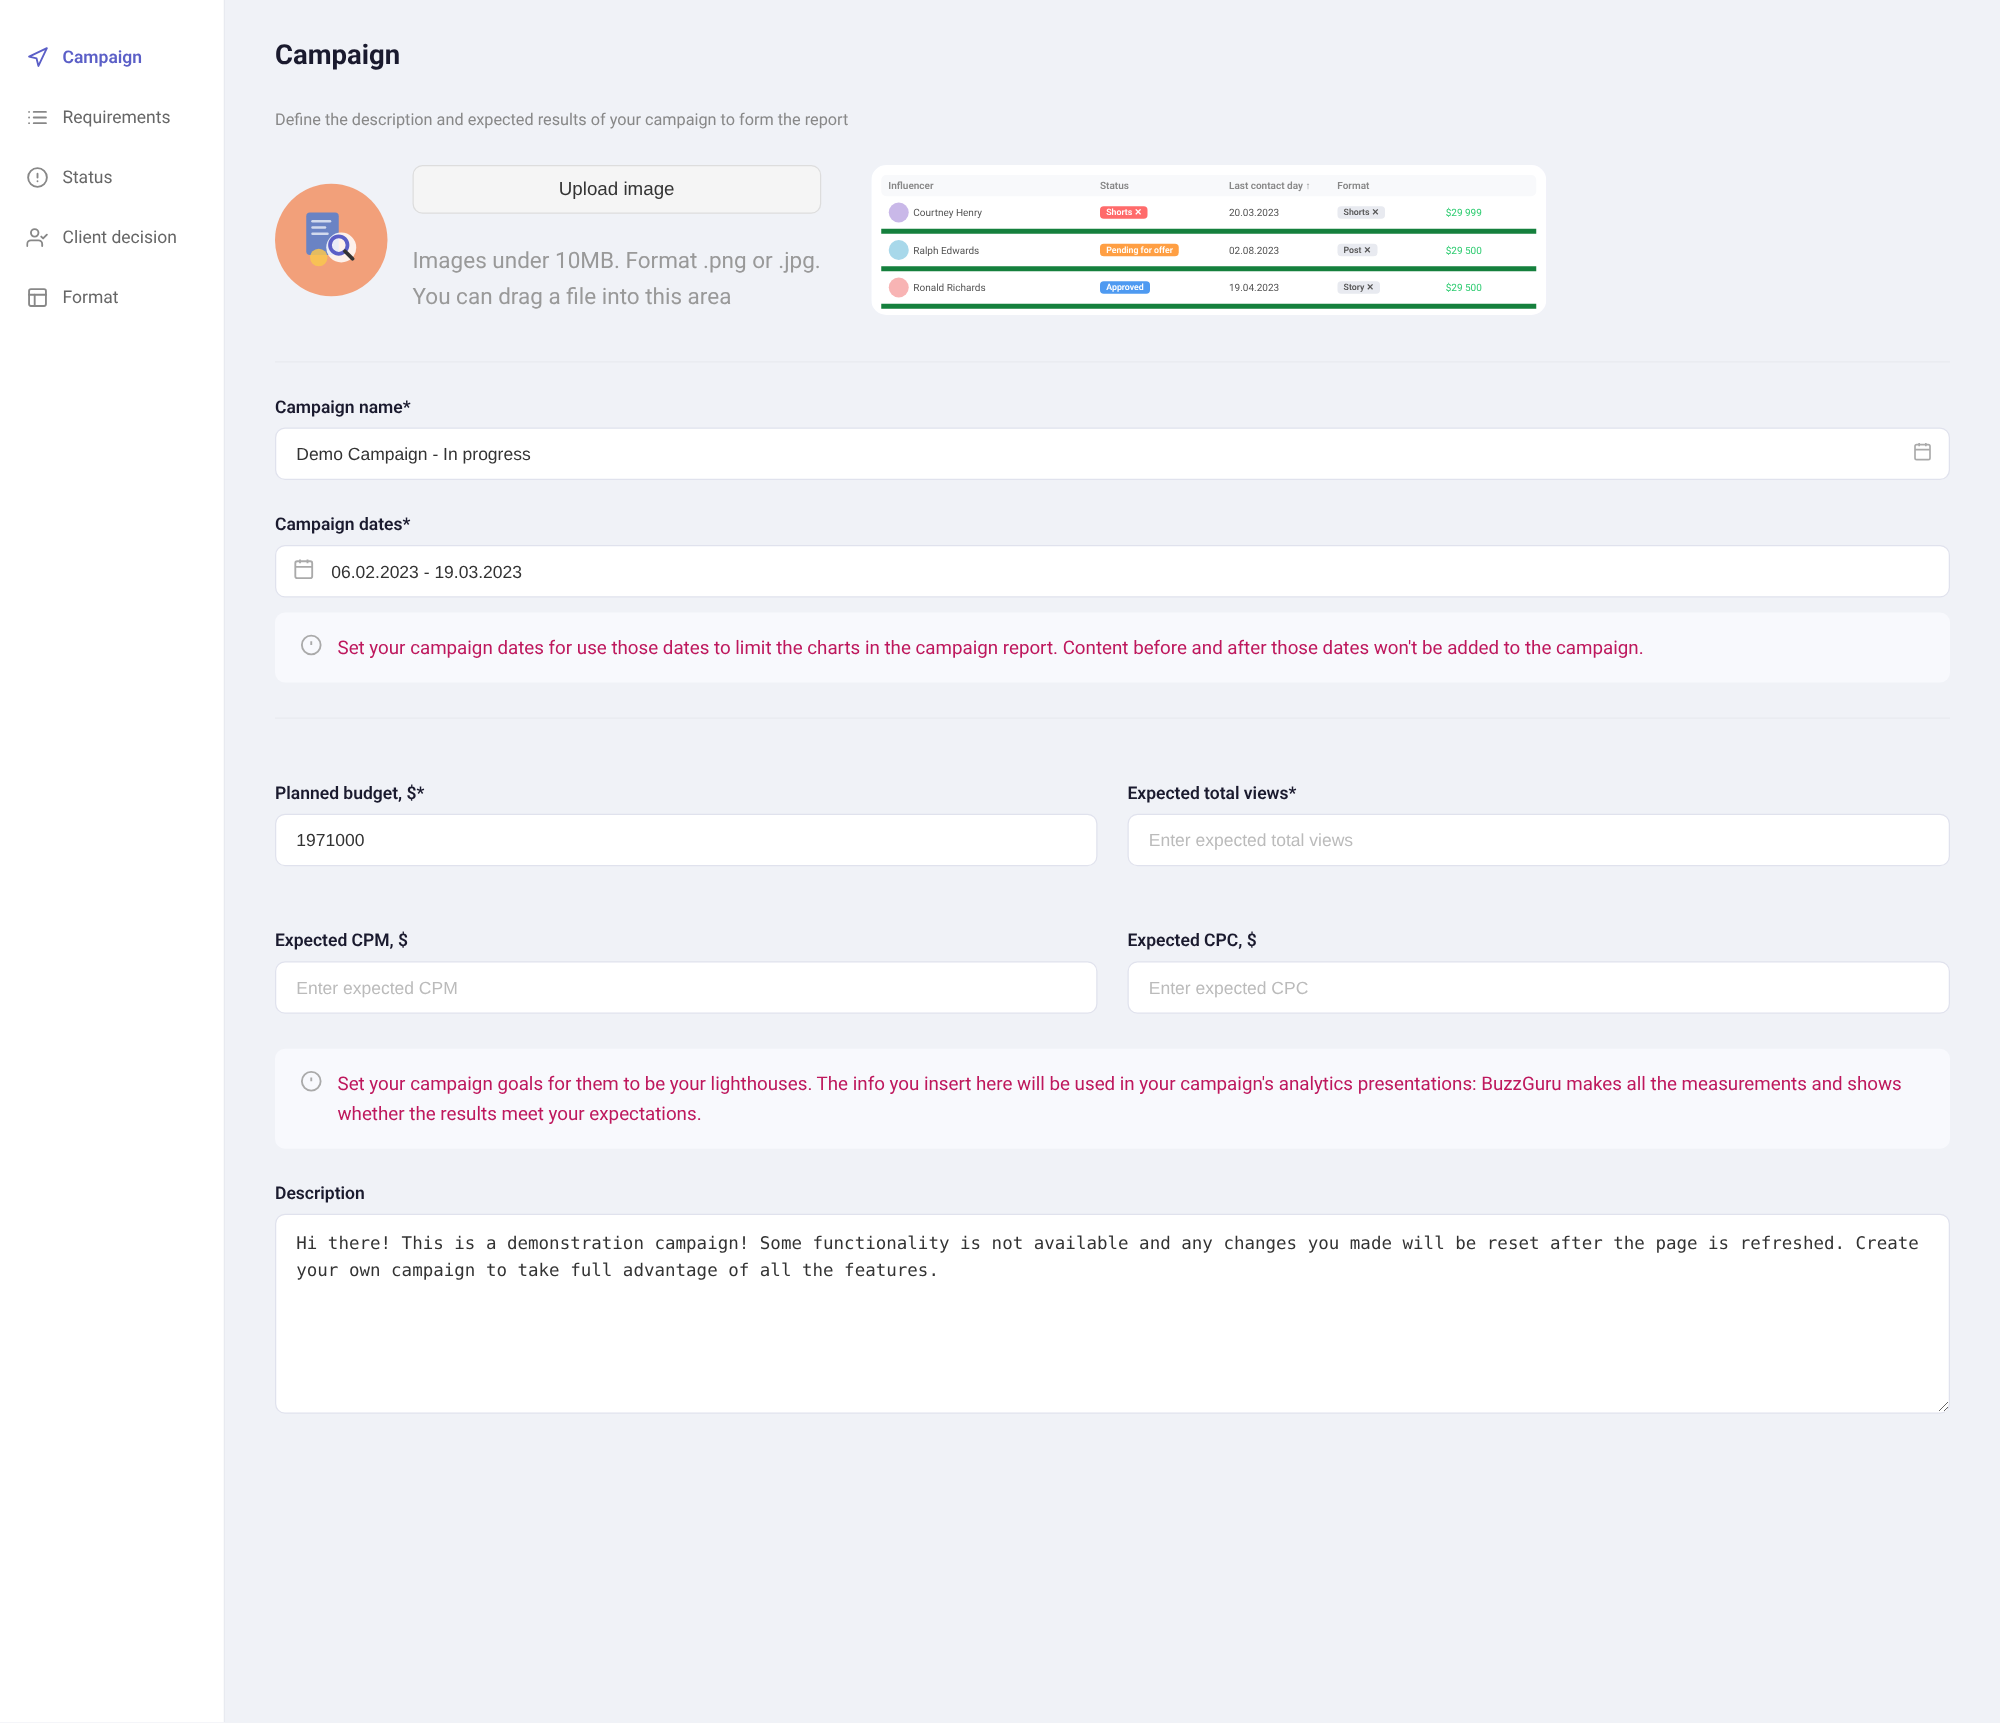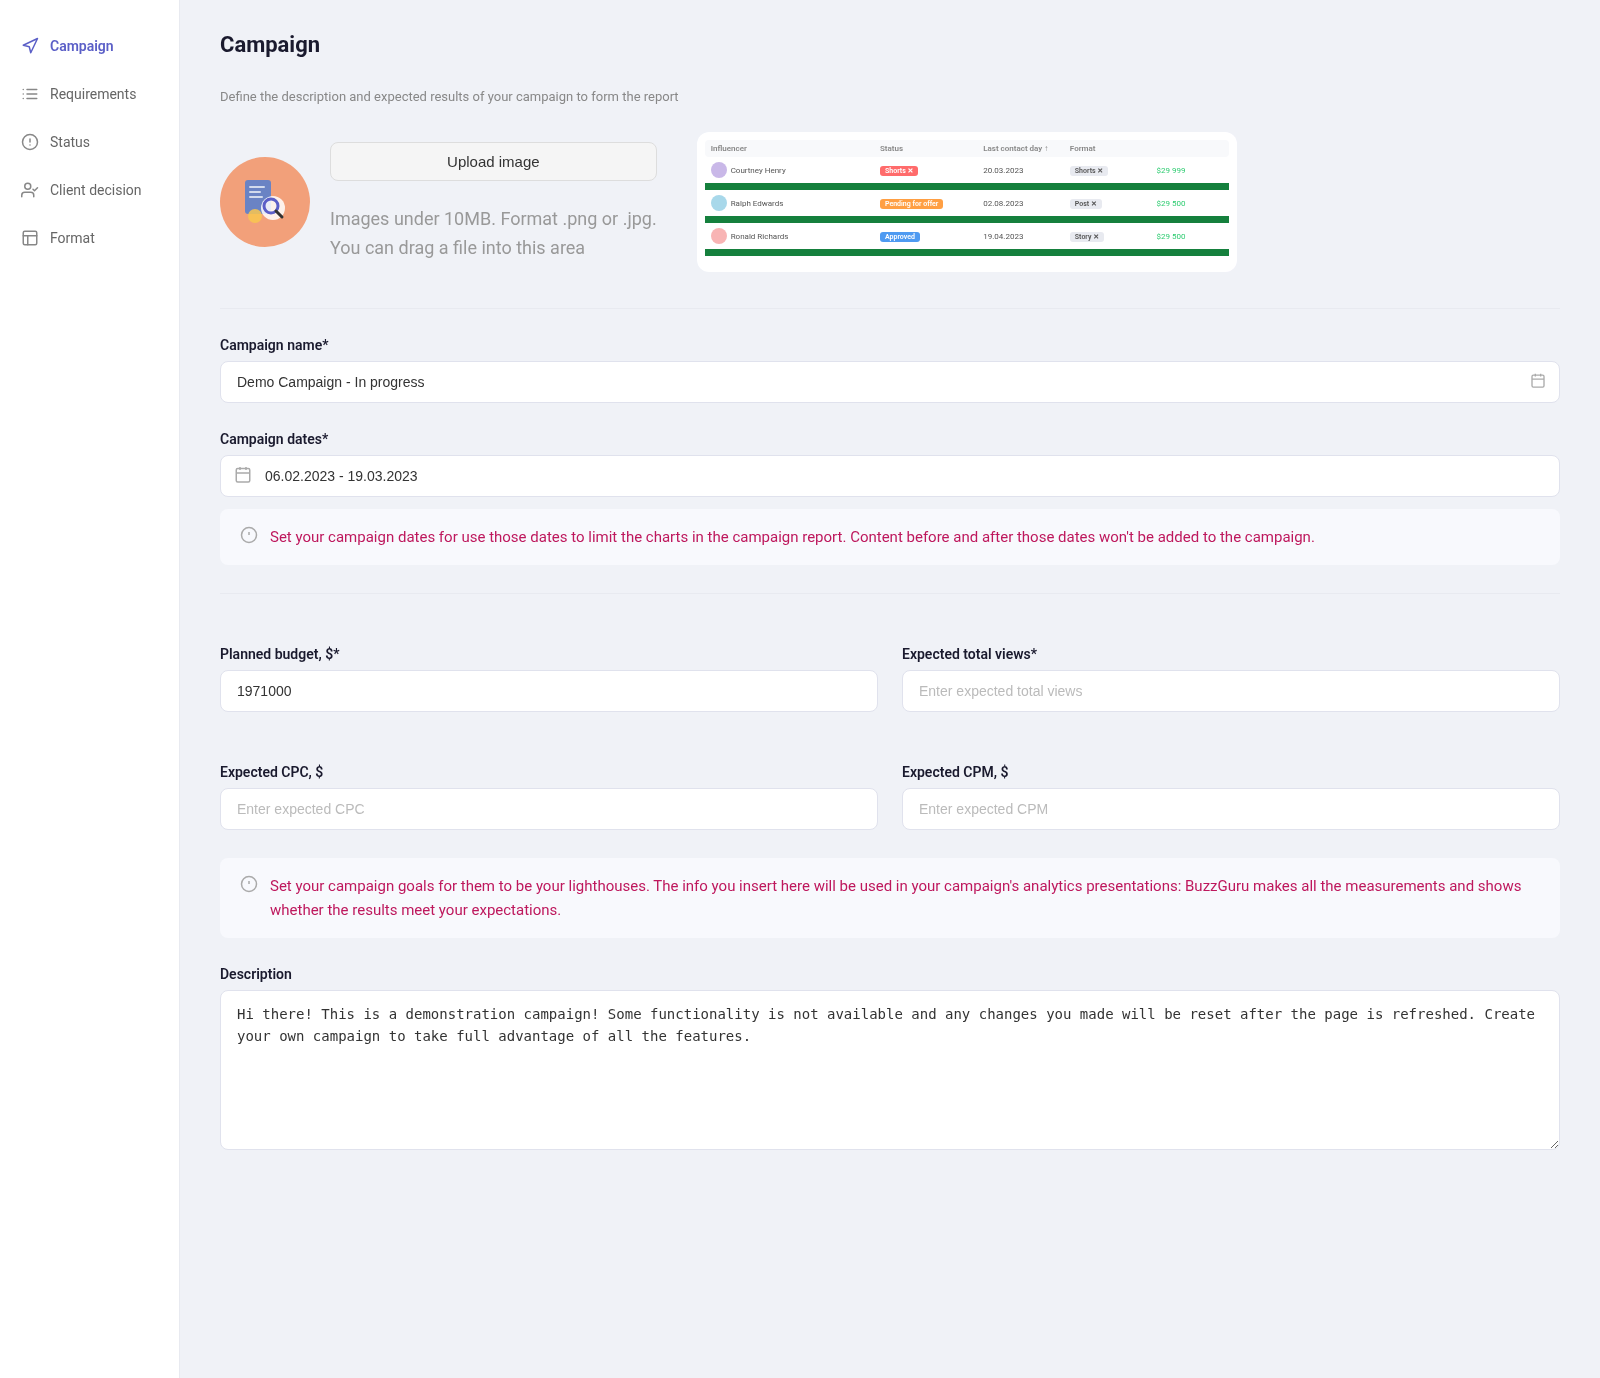--- a/index.html
+++ b/index.html
@@ -108,21 +108,21 @@
     }
     .upload-hint {
       font-size: 18px;
       color: #999;
       line-height: 1.6;
       margin-top: 16px;
     }
     .preview-image {
       flex: 1;
       max-width: 540px;
-      height: 140px;
+      height: 120px;
       background: linear-gradient(135deg, #e8eef8 0%, #f5f0ff 100%);
       border-radius: 12px;
       overflow: hidden;
       position: relative;
       display: flex;
       align-items: center;
       justify-content: center;
     }
     .preview-image .mock-table {
       width: 100%;
@@ -144,21 +144,21 @@
       font-weight: 600;
       color: #888;
       font-size: 8px;
     }
     .mock-table-row {
       display: grid;
       grid-template-columns: 2fr 1.2fr 1fr 1fr 0.8fr;
       gap: 4px;
       padding: 5px 6px;
       align-items: center;
-      border-bottom: 7px solid #15803d;
+      border-bottom: 4px solid #15803d;
     }
     .mock-avatar {
       display: flex;
       align-items: center;
       gap: 4px;
     }
     .mock-avatar-circle {
       width: 16px;
       height: 16px;
       border-radius: 50%;
@@ -474,26 +474,26 @@
       <input type="text" class="text-input" value="1971000" style="">
     </div>
     <div>
       <div class="field-label">Expected total views*</div>
       <input type="text" class="text-input" placeholder="Enter expected total views" style="">
     </div>
   </div>
 
   <div class="two-col form-section">
     <div>
+      <div class="field-label">Expected CPM, $</div>
+      <input type="text" class="text-input" placeholder="Enter expected CPM" style="">
+    </div>
+    <div>
       <div class="field-label">Expected CPC, $</div>
       <input type="text" class="text-input" placeholder="Enter expected CPC" style="">
-    </div>
-    <div>
-      <div class="field-label">Expected CPM, $</div>
-      <input type="text" class="text-input" placeholder="Enter expected CPM" style="">
     </div>
   </div>
 
   <div class="info-box form-section">
     <span class="info-icon">
       <svg width="18" height="18" viewBox="0 0 24 24" fill="none" stroke="#aaa" stroke-width="2">
         <circle cx="12" cy="12" r="10"></circle>
           <line x1="12" y1="8" x2="12" y2="12"></line>
           <line x1="12" y1="16" x2="12.01" y2="16"></line>
       </svg>

